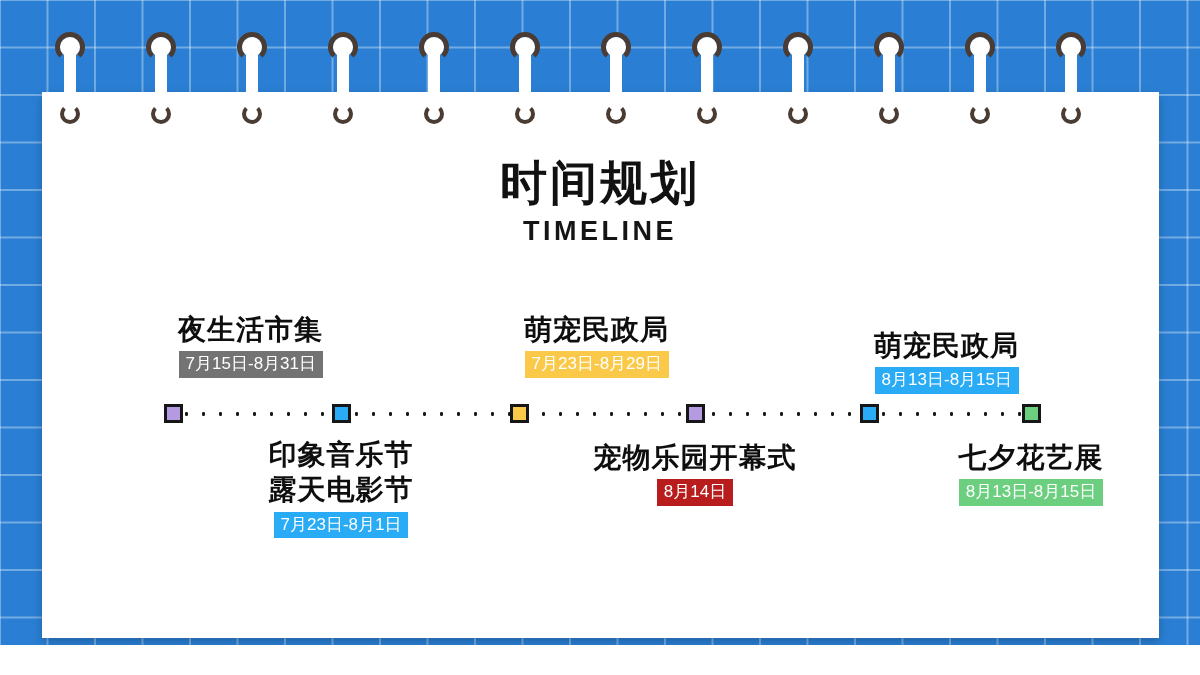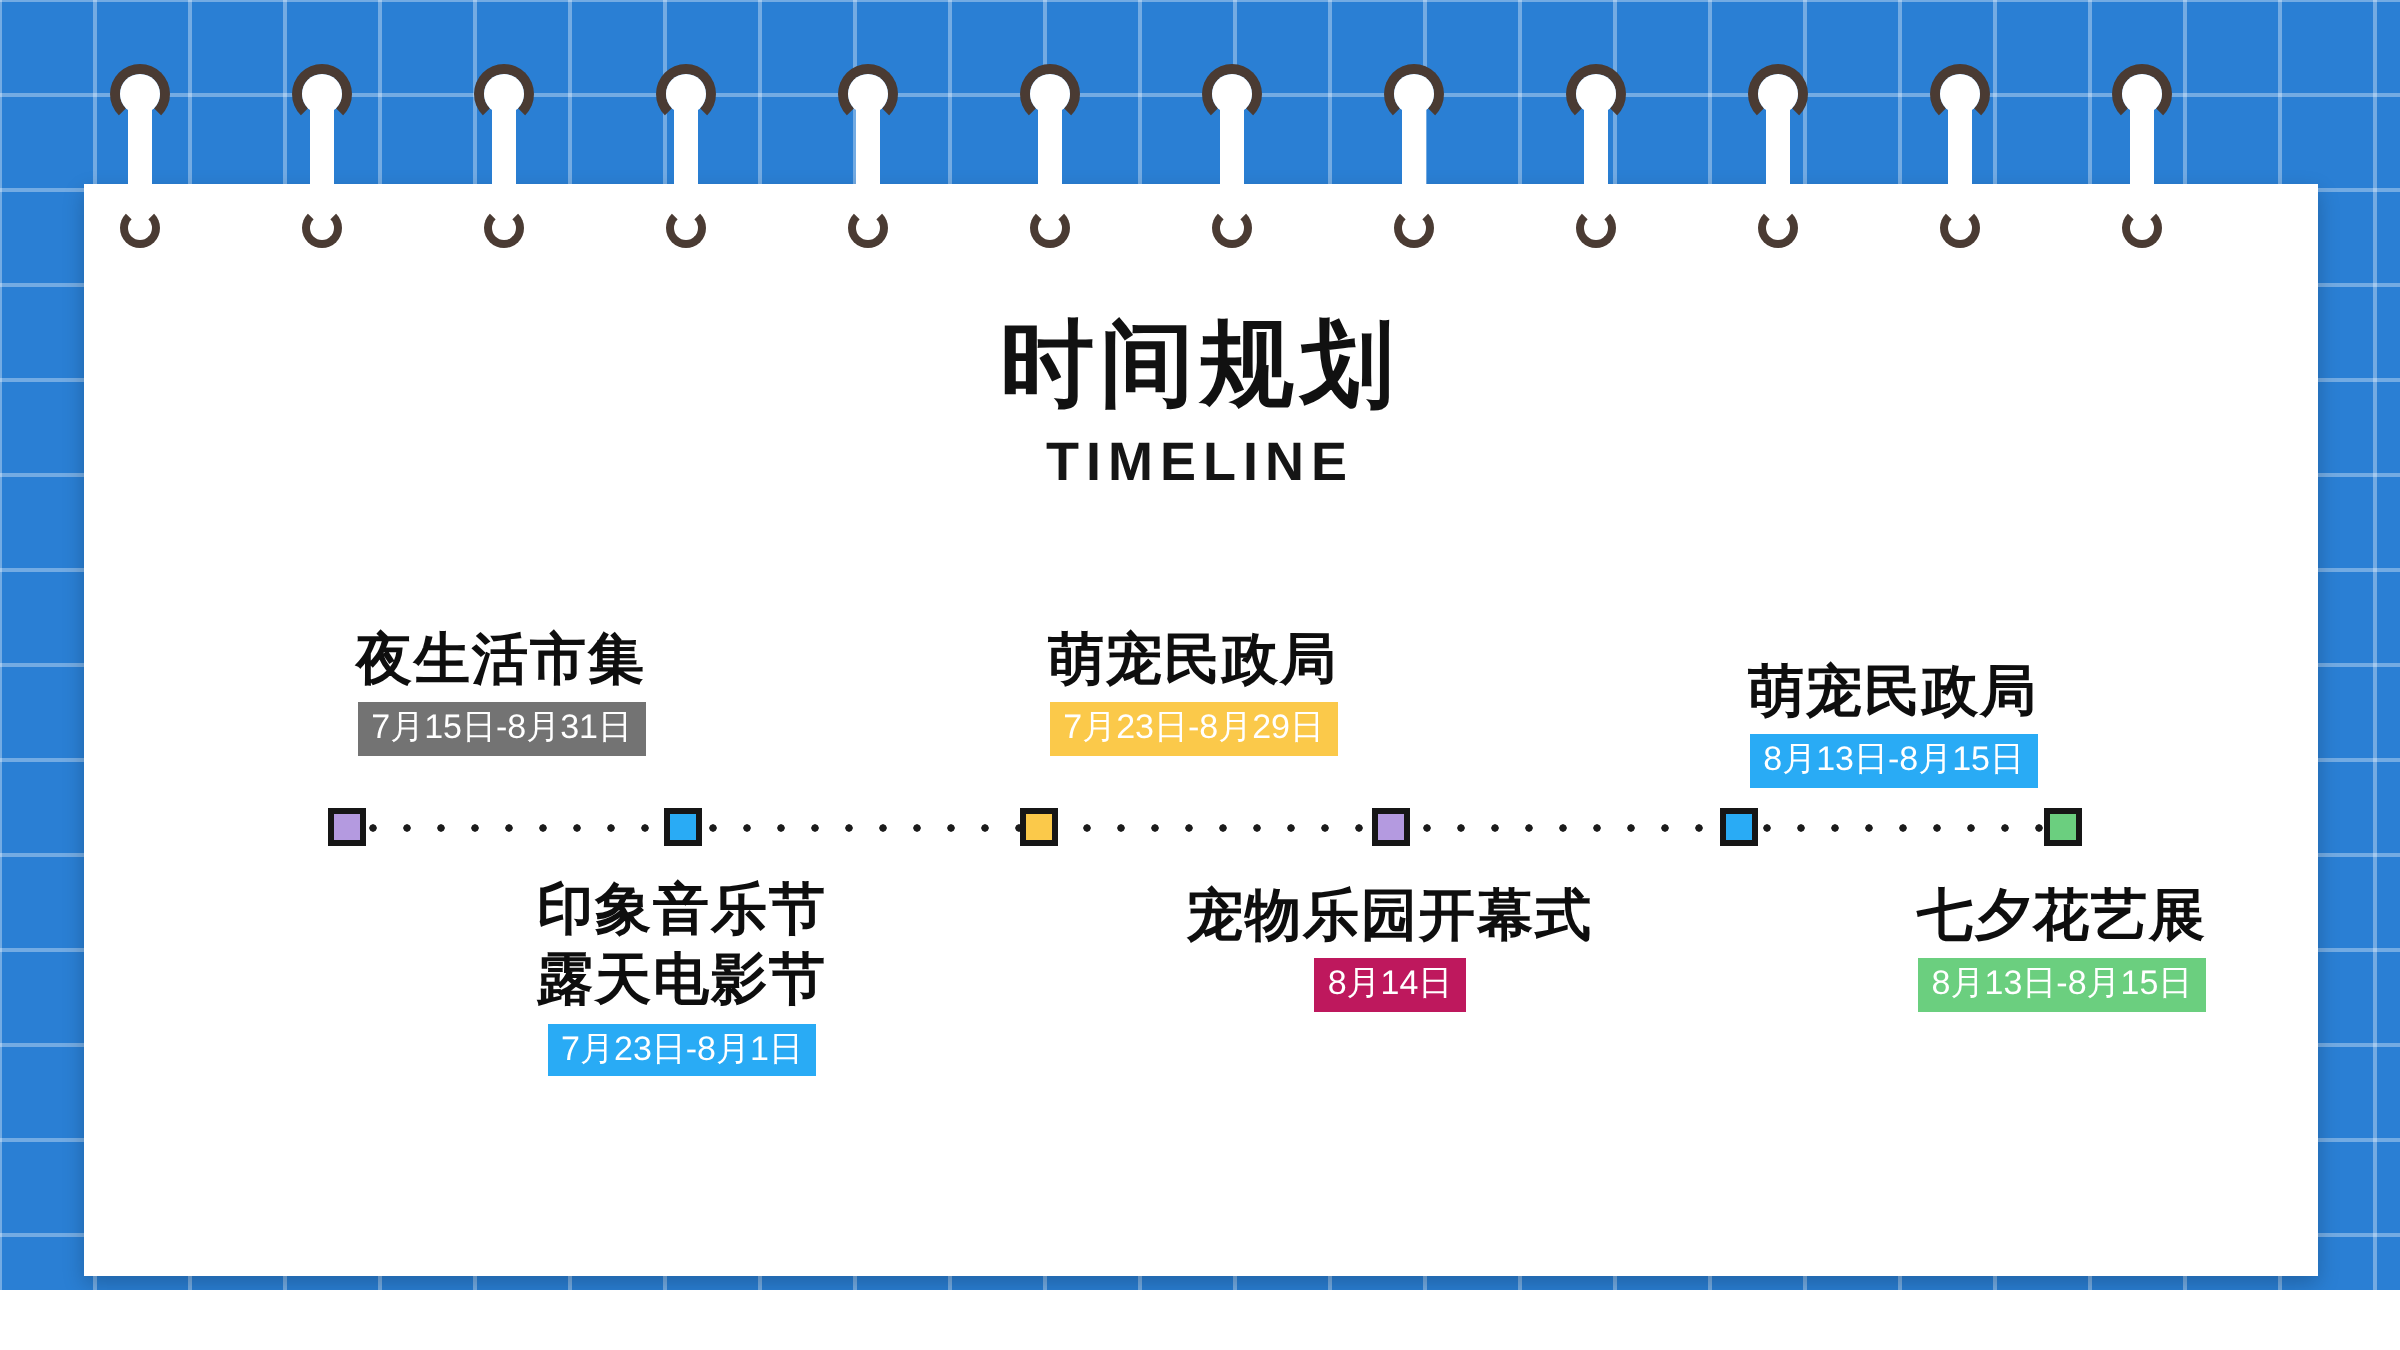--- a/index.html
+++ b/index.html
@@ -287,21 +287,21 @@
       <div style="position: absolute; width: 300px; left: 23px; text-align: center; top: 312px; bottom: auto;">
         <div class="event above" style="position: static;"><div class="name">夜生活市集</div><div class="badge" style="background: #737373;">7月15日-8月31日</div></div>
       </div>
       <div style="position: absolute; width: 300px; left: 191px; text-align: center; top: 437px;">
         <div class="event below" style="position: static;"><div class="name">印象音乐节</div><div class="name">露天电影节</div><div class="badge" style="background: rgb(41, 171, 245);">7月23日-8月1日</div></div>
       </div>
       <div style="position: absolute; width: 300px; left: 369px; text-align: center; top: 312px; bottom: auto;">
         <div class="event above" style="position: static;"><div class="name">萌宠民政局</div><div class="badge" style="background: rgb(251, 201, 74);">7月23日-8月29日</div></div>
       </div>
       <div style="position: absolute; width: 300px; left: 545px; text-align: center; top: 440px;">
-        <div class="event below" style="position: static;"><div class="name">宠物乐园开幕式</div><div class="badge" style="background: #be185d;">8月14日</div></div>
+        <div class="event below" style="position: static;"><div class="name">宠物乐园开幕式</div><div class="badge" style="background: #b91c1c;">8月14日</div></div>
       </div>
       <div style="position: absolute; width: 300px; left: 719px; text-align: center; top: 312px; bottom: auto;">
         <div class="event above" style="position: static; margin-top: 16px;"><div class="name">萌宠民政局</div><div class="badge" style="background: rgb(41, 171, 245);">8月13日-8月15日</div></div>
       </div>
       <div style="position: absolute; width: 300px; left: 881px; text-align: center; top: 440px;">
         <div class="event below" style="position: static;"><div class="name">七夕花艺展</div><div class="badge" style="background: rgb(107, 207, 127);">8月13日-8月15日</div></div>
       </div>
     </div>
 
 </div>

